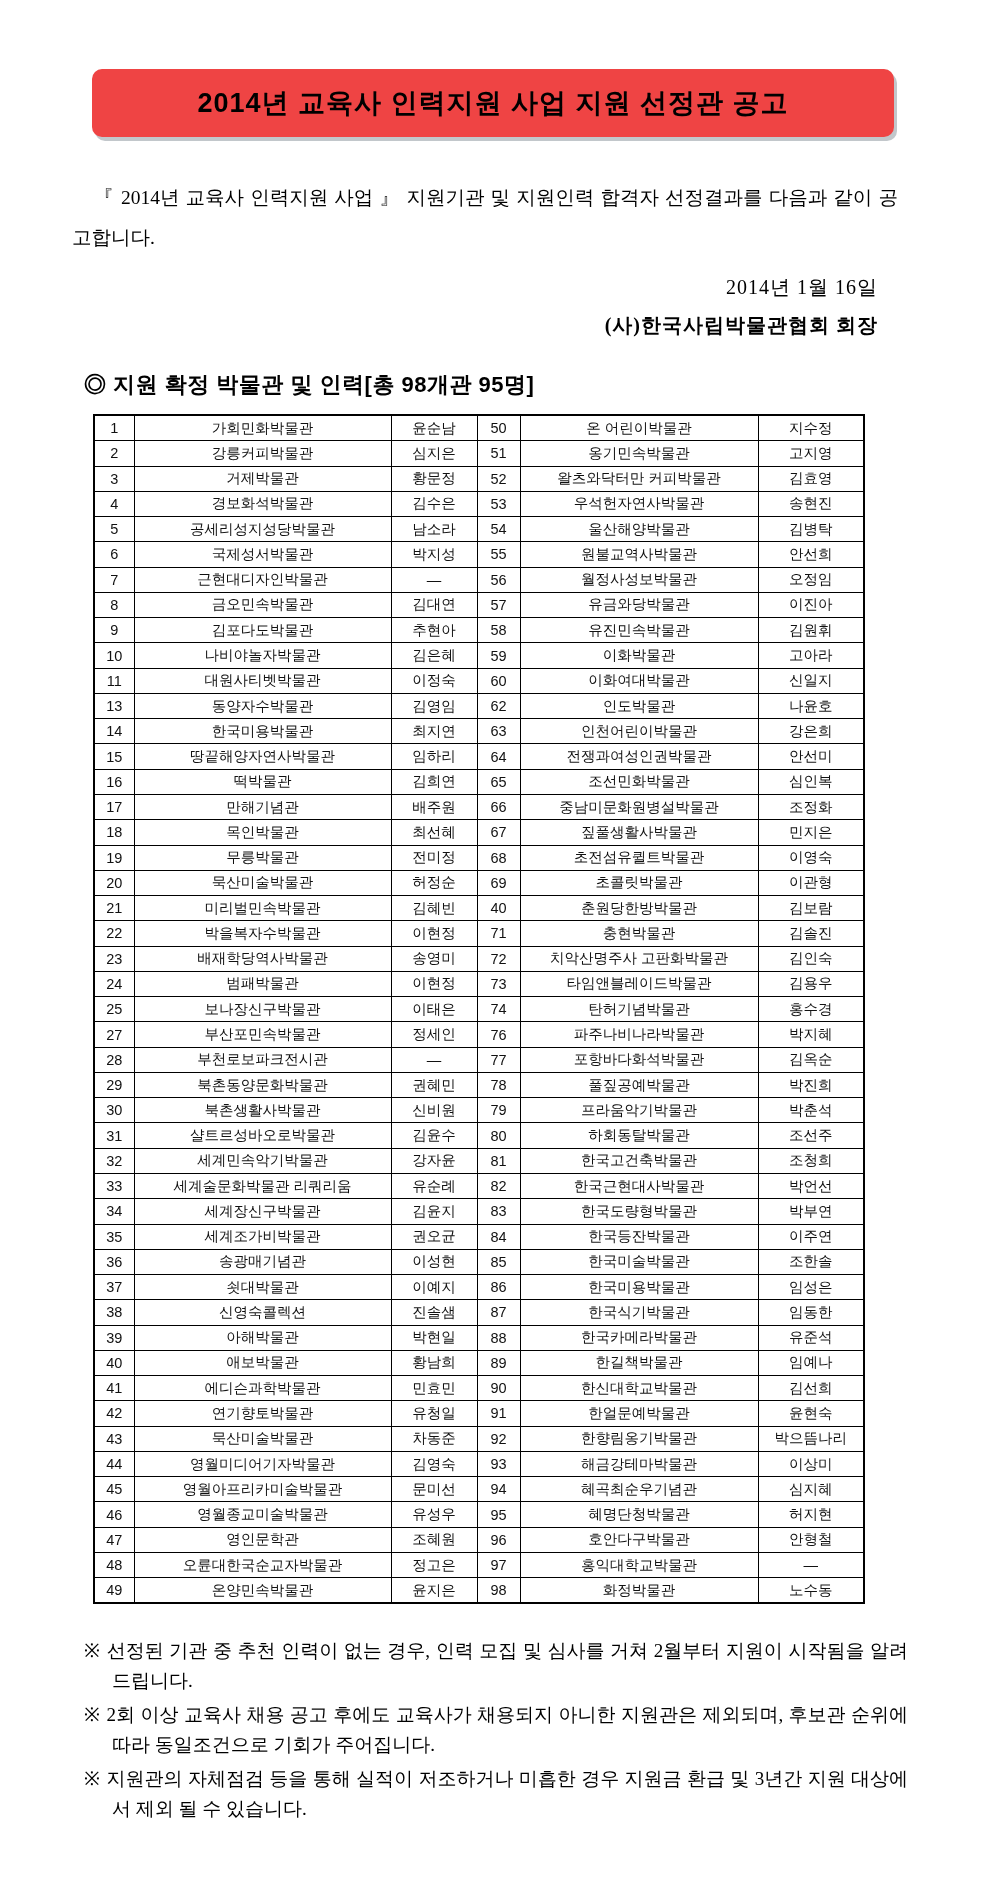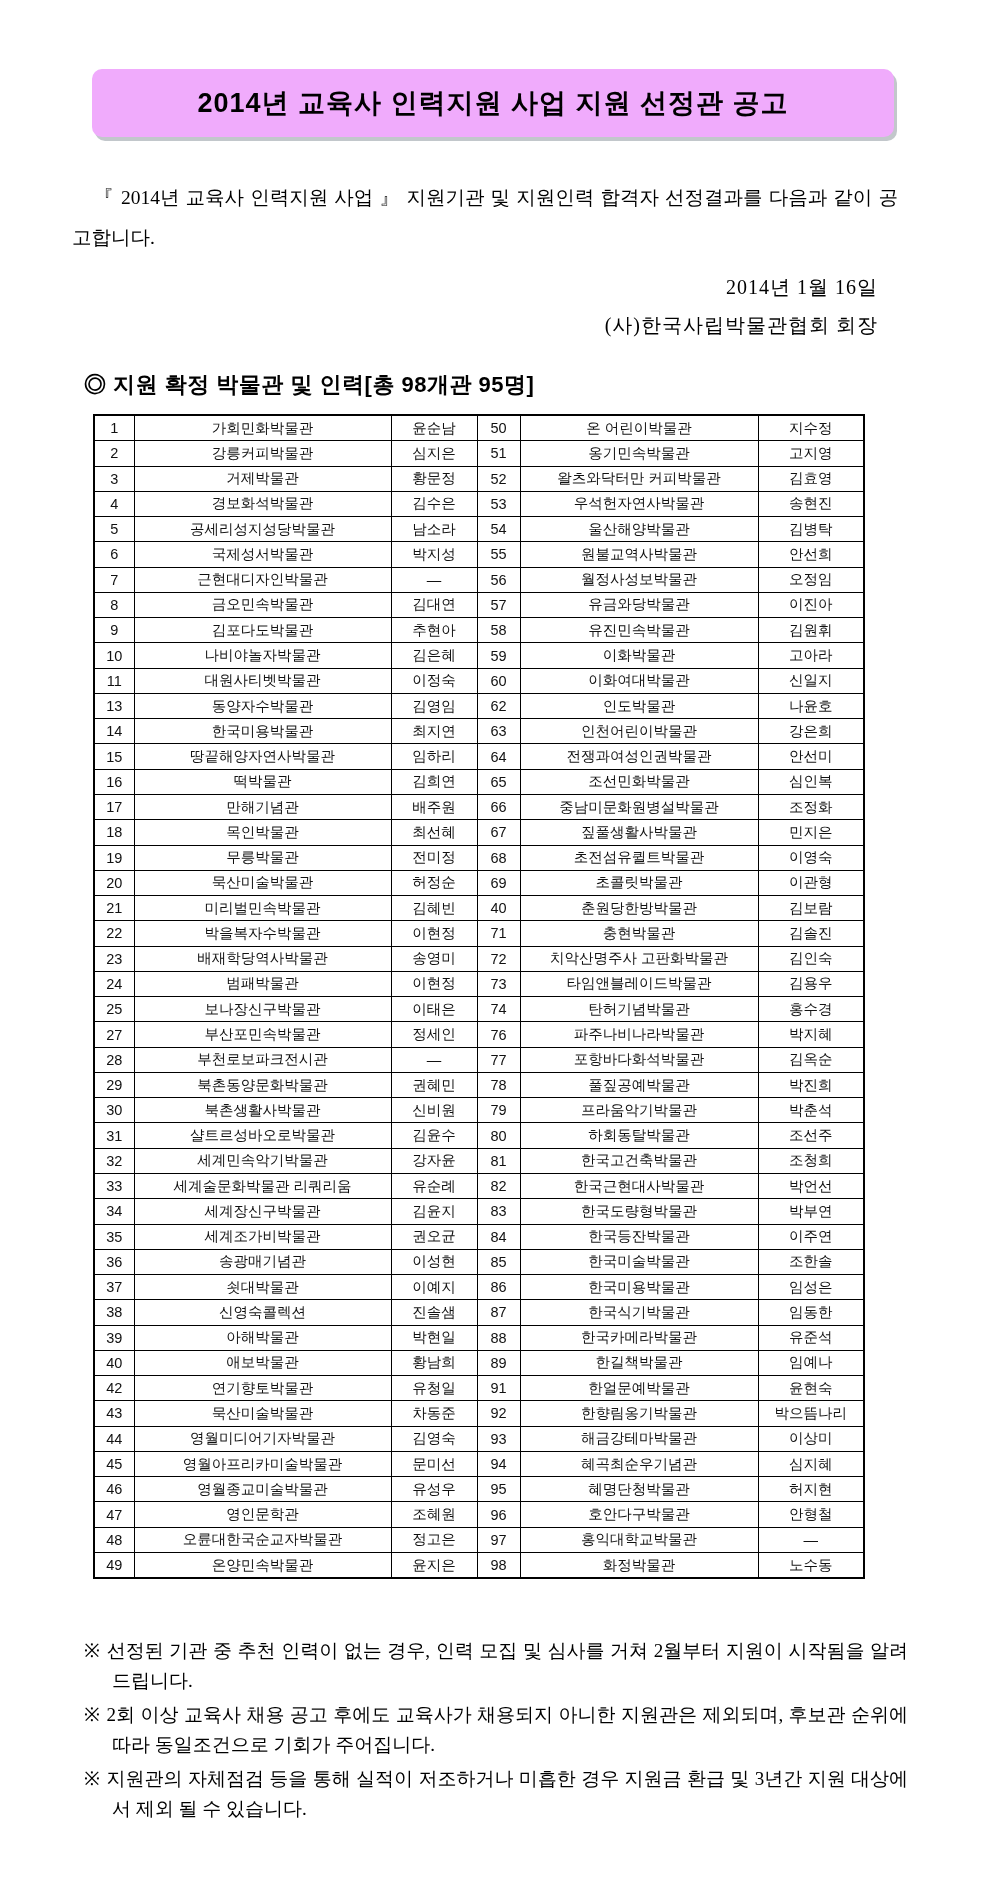--- a/index.html
+++ b/index.html
@@ -9,21 +9,21 @@
     height: 1890px;
     background: #ffffff;
     font-family: "Liberation Serif", serif;
     color: #000000;
     overflow: hidden;
   }
   .title-banner {
     position: absolute;
     left: 92px; top: 69px;
     width: 802px; height: 68px;
-    background: #f0abfc;
+    background: #ef4444;
     border-radius: 10px;
     box-shadow: 3px 4px 0 rgba(120,130,140,0.45);
     display: flex; align-items: center; justify-content: center;
   }
   .title-banner h1 {
     margin: 0;
     font-family: "Liberation Sans", sans-serif;
     font-weight: bold;
     font-size: 27px;
     letter-spacing: 1px;
@@ -42,21 +42,21 @@
   }
   .date-line, .signer-line {
     position: absolute;
     right: 112px;
     text-align: right;
     font-size: 20px;
     margin: 2px;
     white-space: nowrap;
   }
   .date-line { top: 272px; letter-spacing: 1px; }
-  .signer-line { top: 310px; font-weight: normal; letter-spacing: 1px; text-align: center; }
+  .signer-line { top: 310px; font-weight: bold; letter-spacing: 1px; text-align: center; }
   .list-heading {
     position: absolute;
     left: 76px; top: 362px;
     margin: 8px;
     font-family: "Liberation Sans", sans-serif;
     font-weight: bold;
     font-size: 22px;
     letter-spacing: 0.5px;
     white-space: nowrap;
   }
@@ -419,20 +419,28 @@
         </tr>
         <tr>
           <td>40</td>
           <td>애보박물관</td>
           <td>황남희</td>
           <td>89</td>
           <td>한길책박물관</td>
           <td>임예나</td>
         </tr>
         <tr>
+          <td>41</td>
+          <td>에디슨과학박물관</td>
+          <td>민효민</td>
+          <td>90</td>
+          <td>한신대학교박물관</td>
+          <td>김선희</td>
+        </tr>
+        <tr>
           <td>42</td>
           <td>연기향토박물관</td>
           <td>유청일</td>
           <td>91</td>
           <td>한얼문예박물관</td>
           <td>윤현숙</td>
         </tr>
         <tr>
           <td>43</td>
           <td>묵산미술박물관</td>

